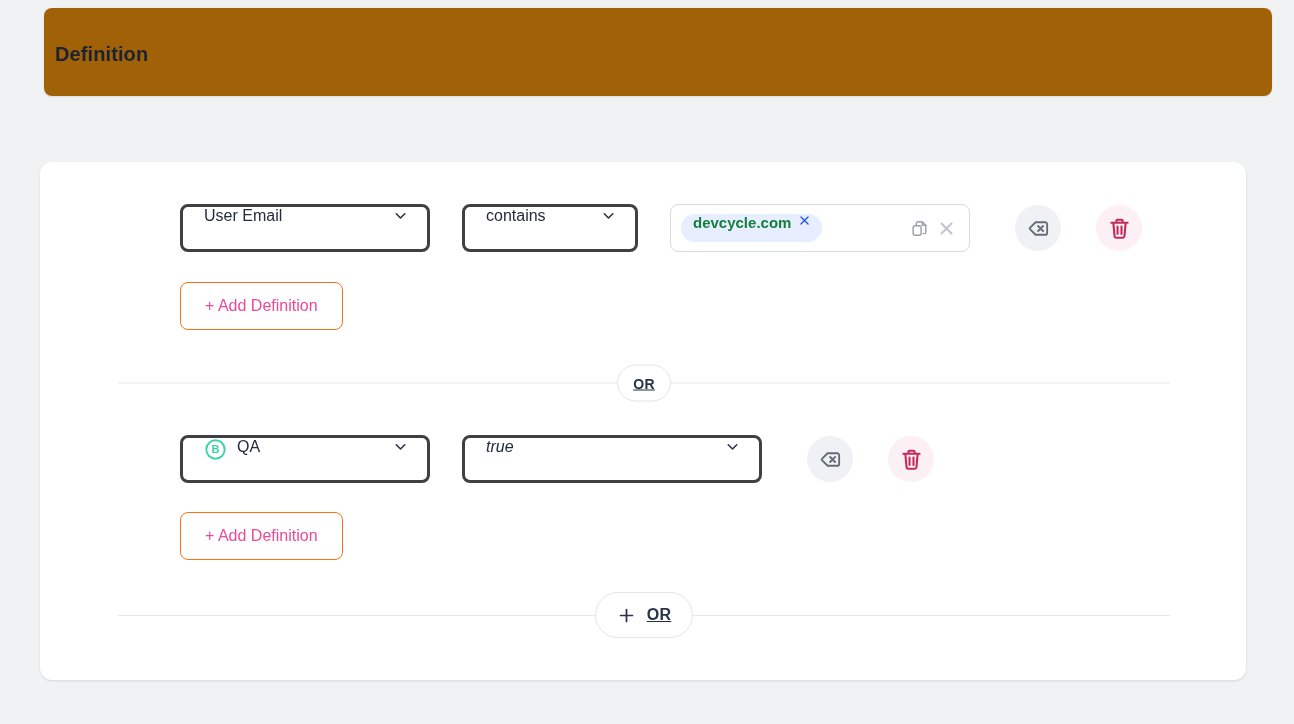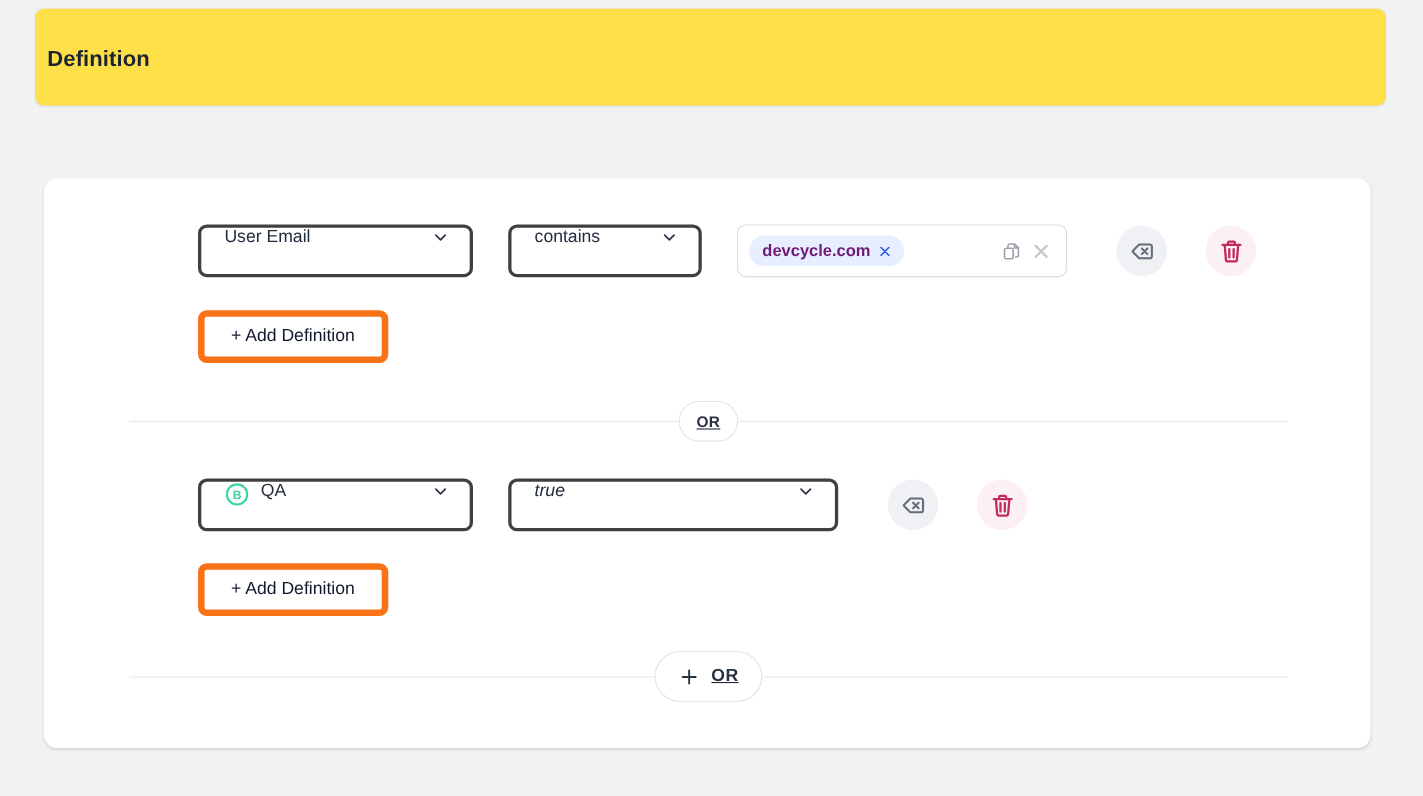--- a/index.html
+++ b/index.html
@@ -7,22 +7,22 @@
   body {
     background:#f1f2f4;
     font-family:"Liberation Sans", sans-serif;
     color:#232c3d;
     position:relative;
     overflow:hidden;
   }
 
   
   .header-card {
-    position:absolute; left:32px; top:8px; width:1228px; height:88px;
-    background:#fde047;
+    position:absolute; left:44px; top:8px; width:1228px; height:88px;
+    background:#a16207;
     border-radius:8px;
     box-shadow:0 1px 2px rgba(16,24,40,.07), 0 0 0 1px rgba(16,24,40,.02);
     display:flex; align-items:center;
     padding:4px 0 0 11px;
   }
   .header-title {
     font-size:20px; font-weight:700; color:#1c2434; letter-spacing:.1px;
   }
 
   
@@ -57,44 +57,44 @@
 
   
   .tag-input {
     height:48px; width:300px; margin-right:45px;
     background:#fff; border:1px solid #d8dbe0; border-radius:8px;
     display:flex; align-items:center;
     padding:0 14px 0 10px;
   }
   .tag-chip {
     height:28px; background:#e7eeff; border-radius:14px;
-    display:flex; align-items:center; gap:7px;
+    display:flex; align-items:flex-start; gap:7px;
     padding:0 11px 0 12px;
-    color:#701a75; font-size:15px; font-weight:600;
+    color:#15803d; font-size:15px; font-weight:600;
     cursor:default;
   }
   .tag-chip .chip-x { display:flex; cursor:pointer; }
   .input-actions { margin-left:auto; display:flex; align-items:center; gap:9px; }
   .icon-btn { display:flex; align-items:center; justify-content:center; cursor:pointer; background:none; border:none; padding:0; }
 
   
   .circle-btn {
     width:46px; height:46px; border-radius:50%;
     display:flex; align-items:center; justify-content:center;
     border:none; cursor:pointer;
   }
   .backspace-btn { background:#f0f1f4; margin-right:35px; }
   .trash-btn     { background:#fcf0f4; }
 
   
   .add-def-btn {
     position:absolute; left:140px;
     height:48px; padding:0 24px;
-    background:#fff; border:6px solid #f97316; border-radius:8px;
-    font-family:inherit; font-size:16px; font-weight:500; color:#0f172a;
+    background:#fff; border:1px solid #f97316; border-radius:8px;
+    font-family:inherit; font-size:16px; font-weight:500; color:#ec4899;
     cursor:pointer;
   }
   .add-def-1 { top:120px; }
   .add-def-2 { top:350px; }
 
   
   .or-divider {
     position:absolute; left:78px; right:76px;
     display:flex; align-items:center;text-decoration:underline;
   }

